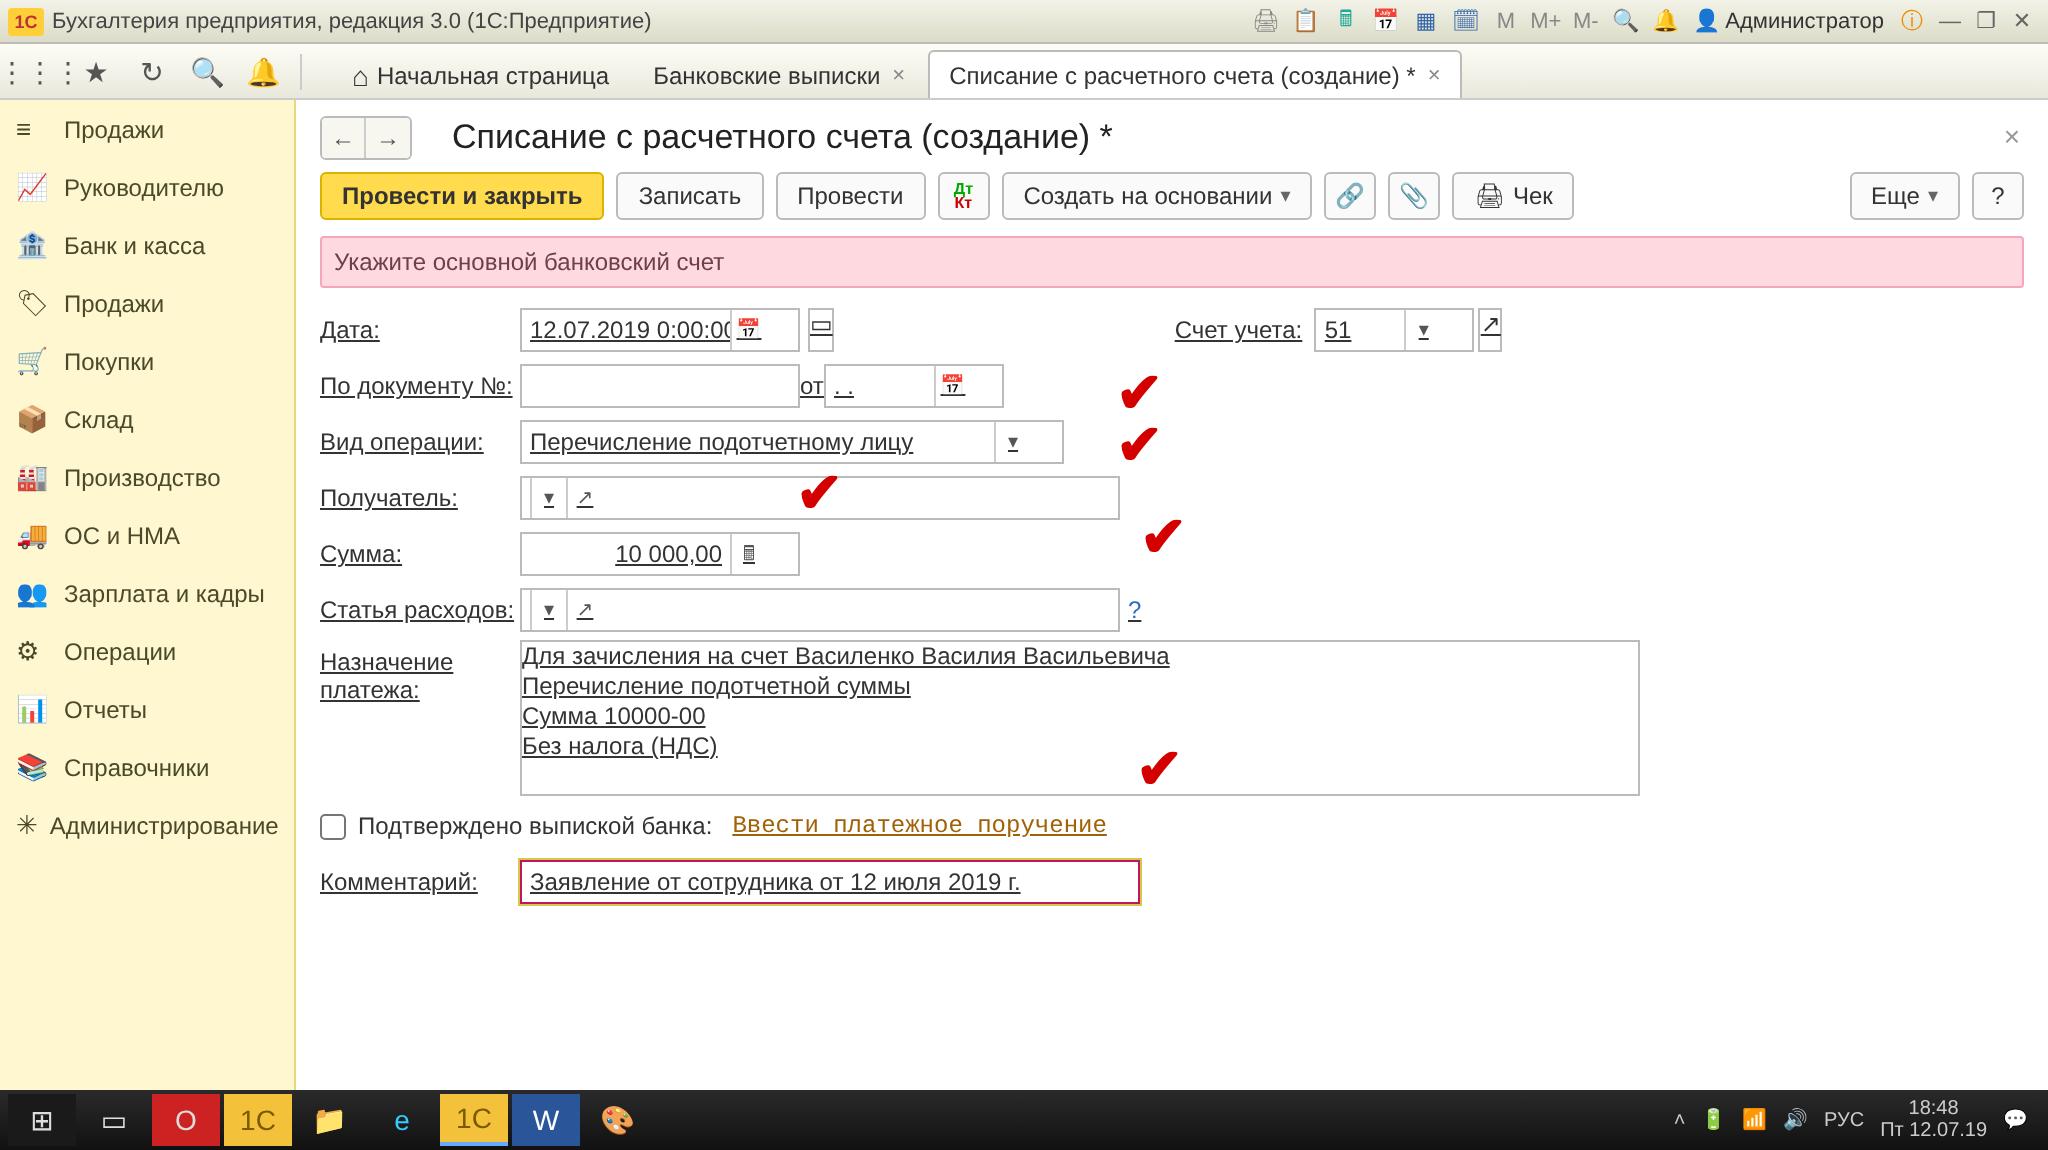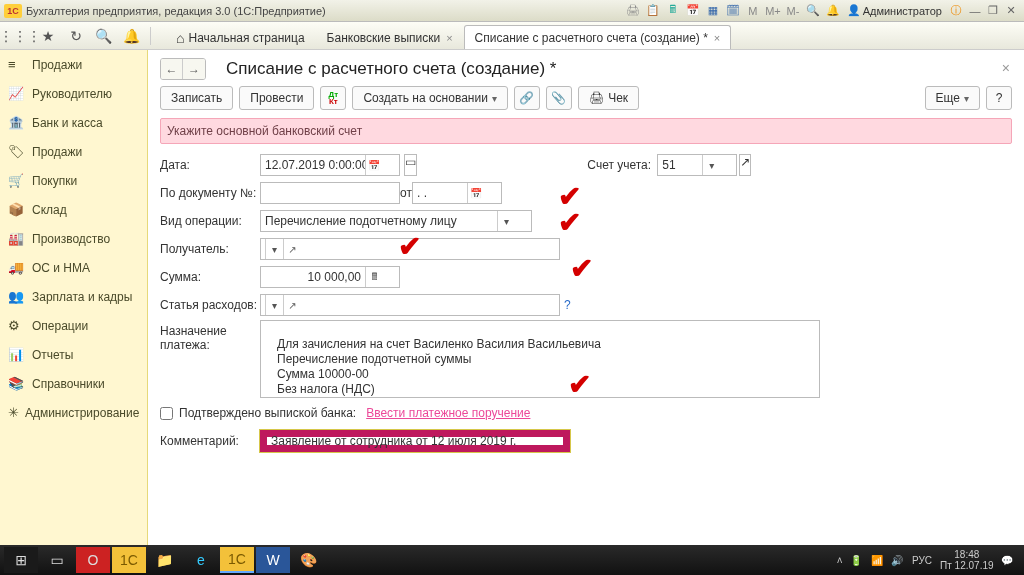--- a/index.html
+++ b/index.html
@@ -55,33 +55,33 @@
   .btn-dk { width:26px; height:24px; border:1px solid #bbb; border-radius:3px; background:#fafafa; display:flex; flex-direction:column; align-items:center; justify-content:center; font-size:8px; line-height:7px; cursor:pointer; font-weight:bold; }
   .btn-dk .d { color:#0a0; } .btn-dk .k { color:#c00; }
   .toolbar .spacer { flex:1; }
 
   
   .warn { height:26px; background:#ffd9e0; border:1px solid #f5a6b8; border-radius:2px; display:flex; align-items:center; padding:6px 6px; font-size:12px; color:#704048; margin-bottom:8px; }
   .warn .tooltip-btn { margin-left:6px; border:1px solid #c2a080; background:#fff2c8; padding:2px 6px; border-radius:2px; font-size:11px; color:#5a4a20; }
 
   
   .form { font-size:12px; color:#333; }
-  .row { display:flex; align-items:center; height:26px; margin-bottom:2px; }
+  .row { display:flex; align-items:center; height:26px; margin-bottom:2px;text-decoration:underline; }
   .lbl { width:100px; }
   .input { height:22px; border:1px solid #bbb; background:#fff; display:flex; align-items:center; padding:0 4px; font-size:12px; }
   .input.sel { padding-right:16px; }
   .input .txt { flex:1; overflow:hidden; white-space:nowrap; }
   .input .btn-in { width:18px; height:20px; border-left:1px solid #ccc; display:flex; align-items:center; justify-content:center; font-size:10px; color:#555; cursor:pointer; }
   .input.num { text-align:right; }
   .input.num .txt { padding-right:4px; }
-  .input.textarea { height:78px; align-items:flex-start; padding:16px; white-space:pre-line; line-height:15px; }
+  .input.textarea { height:78px; align-items:flex-start; padding:0; white-space:pre-line; line-height:15px; }
   .check-row { display:flex; align-items:center; font-size:12px; margin:8px 0 8px 0; }
   .check-row input { margin-right:6px; }
-  .link { color:#ec4899; text-decoration:underline; cursor:pointer; margin-left:10px; }
-  .input.focus { border:7px solid #be185d; outline:1px solid #d6c74a; }
+  .link { color:#a16207; text-decoration:underline; cursor:pointer; margin-left:10px;font-family:Liberation Mono, monospace; }
+  .input.focus { border:1px solid #be185d; outline:1px solid #d6c74a; }
   .q-hint { color:#2a6cc9; font-size:12px; margin-left:4px; cursor:pointer; }
 
   
   .redcheck { position:absolute; color:#d40000; font-size:28px; font-weight:bold; pointer-events:none; }
 
   
   .taskbar { position:absolute; left:0; right:0; bottom:0; height:30px; background:linear-gradient(#2a2a2a,#111); display:flex; align-items:center; padding:0 4px; }
   .tb-item { width:34px; height:26px; margin-right:2px; display:flex; align-items:center; justify-content:center; font-size:14px; cursor:pointer; color:#ddd; }
   .tb-item.start { background:#1a1a1a; }
   .tb-item.active { background:linear-gradient(#4a4a4a,#2a2a2a); border-bottom:2px solid #6af; }
@@ -199,20 +199,21 @@
     <span class="close-x">×</span>
     <div class="nav-row">
       <div class="nav-arrows">
         <span class="nav-arrow">←</span>
         <span class="nav-arrow">→</span>
       </div>
       <span class="page-title">Списание с расчетного счета (создание) *</span>
     </div>
 
     <div class="toolbar">
+      <div class="btn primary">Провести и закрыть</div>
       <div class="btn">Записать</div>
       <div class="btn">Провести</div>
       <div class="btn-dk">
           <span class="d">Дт</span>
           <span class="k">Кт</span>
         </div>
       <div class="btn">
           <span>Создать на основании</span>
           <span class="chev">▾</span>
         </div>

